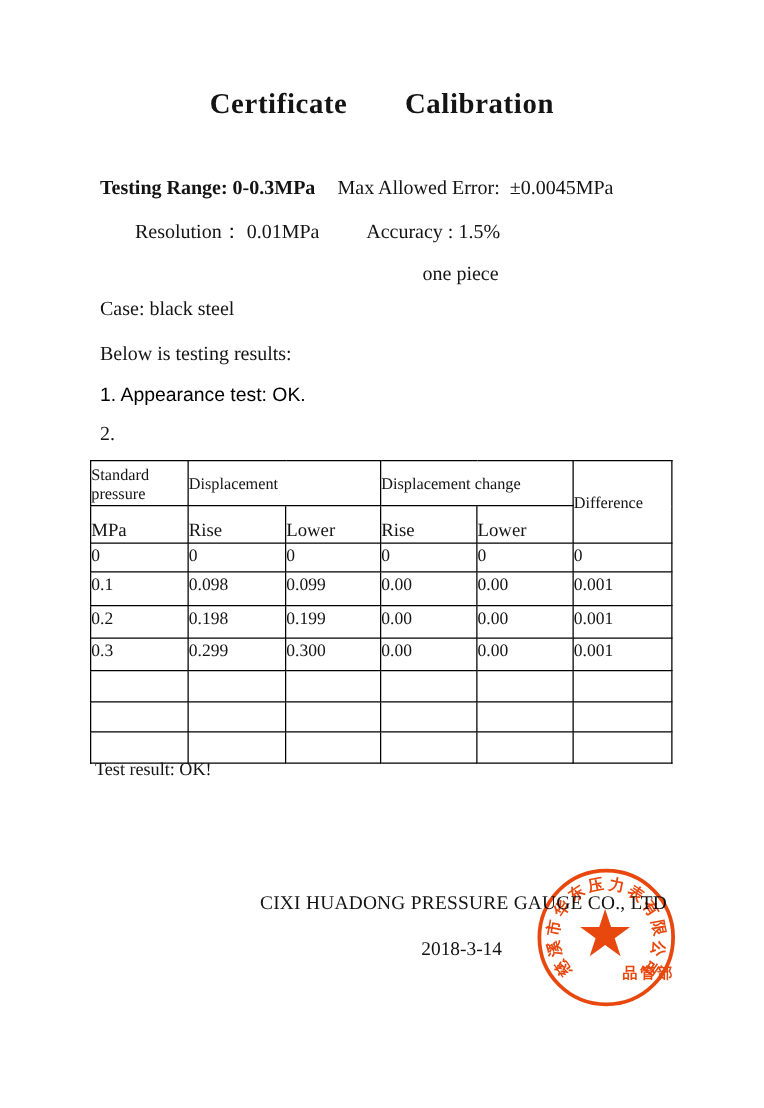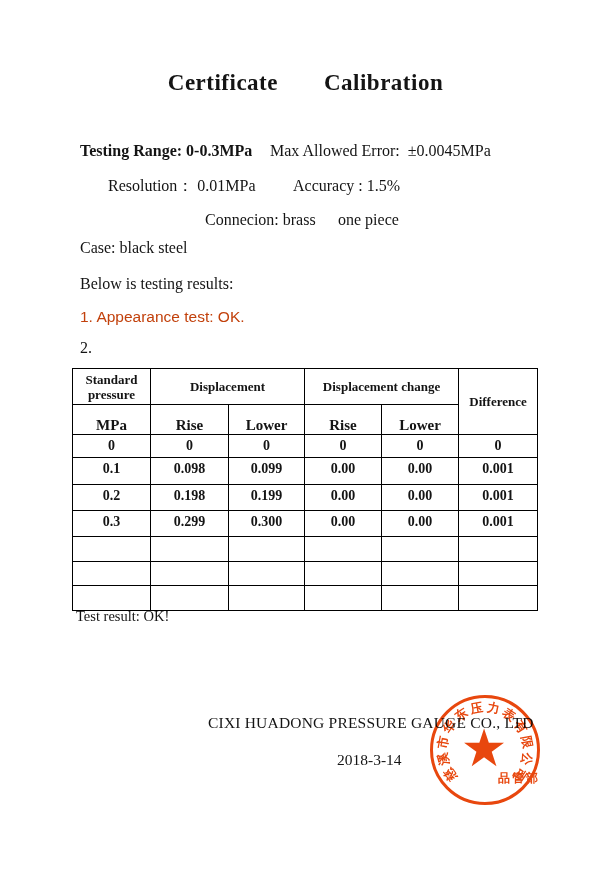--- a/index.html
+++ b/index.html
@@ -13,32 +13,31 @@
     overflow:hidden;
   }
   
   .title {
     position:absolute; top:70px; left:0; width:100%;
     display:flex; justify-content:center; gap:46px;
     font-size:23px; font-weight:bold; letter-spacing:0.5px;
   }
   
   .line { position:absolute; font-size:16px; line-height:20px; white-space:pre; }
-  .sans { font-family:"Liberation Sans", sans-serif; font-size:15.5px; color:#c2410c; }
+  .sans { font-family:"Liberation Sans", sans-serif; font-size:15.5px; color:#000000; }
   
   table.results {
     position:absolute; left:72px; top:368px;
     width:465px; border-collapse:collapse; table-layout:fixed;
     font-size:14px;
   }
   table.results td {
     border:1px solid #000;
-    text-align:center; vertical-align:top; padding-top:3px;
+    vertical-align:top; padding-top:3px;
     overflow:hidden;
-    font-weight:bold;
   }
   table.results tr.hrow1 td { font-size:13px; vertical-align:middle; padding-top:0; }
   table.results tr.hrow2 td { font-size:15px; vertical-align:middle; padding-top:12px; }
   td.std { white-space:pre-line; line-height:15px; }
   td.diff { vertical-align:middle !important; }
   tr.hrow1 { height:36px; }
   tr.hrow2 { height:26px; }
   tr.r0 { height:23px; }
   tr.r1 { height:27px; }
   tr.r2 { height:26px;margin-top:13px; }
@@ -83,21 +82,20 @@
     <span>Calibration</span>
   </div>
 
   <div class="line" style="left:80px; top:141px;font-weight:bold;">Testing Range: 0-0.3MPa</div>
   <div class="line" style="left:270px; top:141px;">Max Allowed Error:  ±0.0045MPa</div>
 
   <div class="line" style="left:80px; top:176px;margin-left:28px;">Resolution： 0.01MPa</div>
   <div class="line" style="left:293px; top:176px;">Accuracy : 1.5%</div>
 
   <div class="line" style="left:80px; top:210px;margin-top:28px;">Case: black steel</div>
-  <div class="line" style="left:205px; top:210px;">Connecion: brass</div>
   <div class="line" style="left:338px; top:210px;">one piece</div>
 
   <div class="line" style="left:80px; top:274px;">Below is testing results:</div>
   <div class="line sans" style="left:80px; top:307px;">1. Appearance test: OK.</div>
   <div class="line" style="left:80px; top:338px;">2.</div>
 
   <table class="results">
     <colgroup>
       <col style="width:78px">
         <col style="width:78px">

